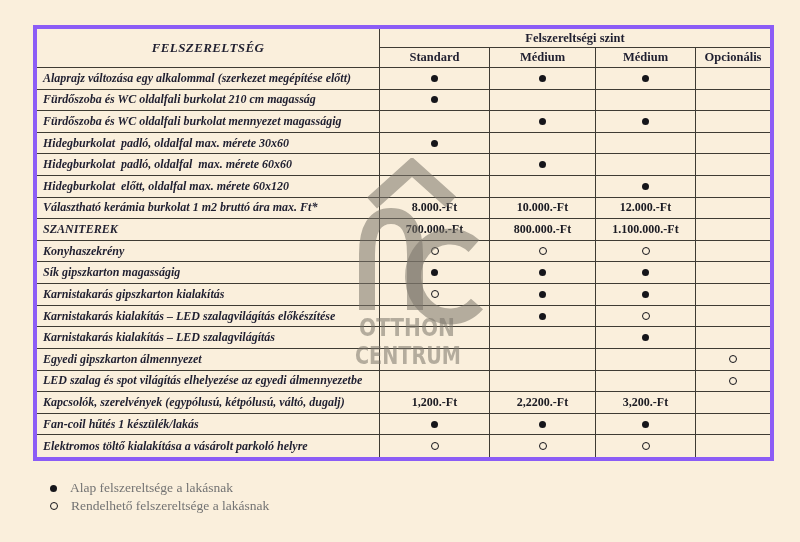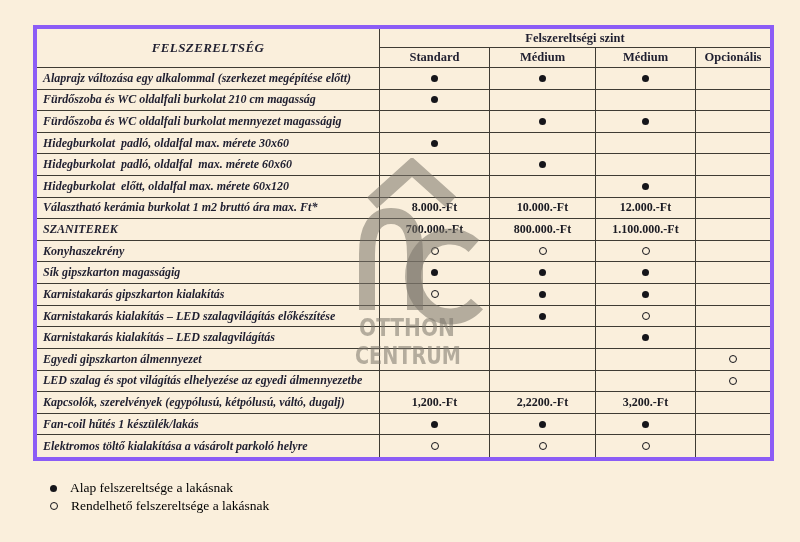--- a/index.html
+++ b/index.html
@@ -50,21 +50,21 @@
     justify-content:center;
     font-weight:bold;font-size:12px;color:#1a1a22;
   }
   .dot{display:inline-block;width:7px;height:7px;border-radius:50%;}
   .dot.filled{background:#15151a;}
   .dot.open{border:1.4px solid #15151a;background:transparent;box-sizing:border-box;width:8px;height:8px;}
   
   .legend{position:absolute;left:50px;top:481px;}
   .legend-item{display:flex;align-items:center;margin-bottom:4px;height:14px;}
   .legend-item .dot{margin-right:13px;}
-  .legend-item .txt{font-size:13.5px;color:#000000;}
+  .legend-item .txt{font-size:13.5px;color:#737373;}
   
   .wm{
     position:absolute;left:346px;top:158px;width:152px;height:212px;
     pointer-events:none;z-index:5;
   }
 </style>
 </head>
 <body>
 
 <div class="wm">

